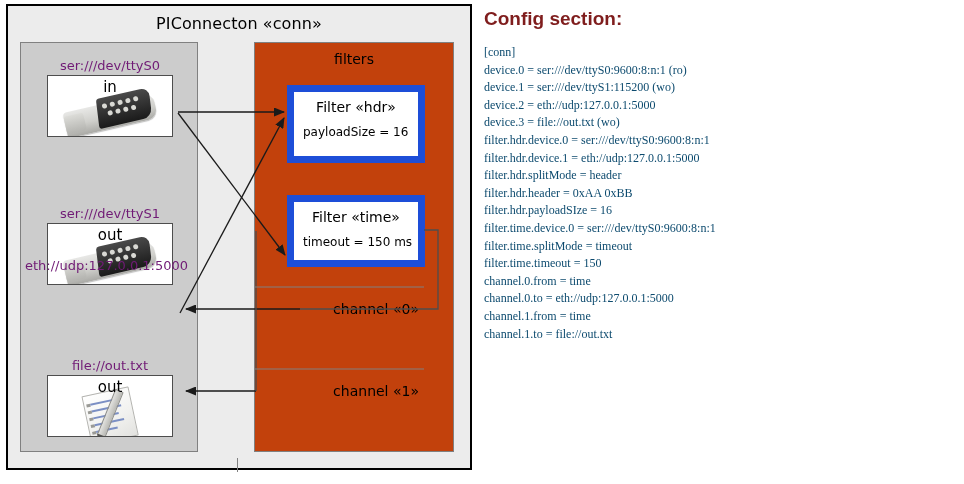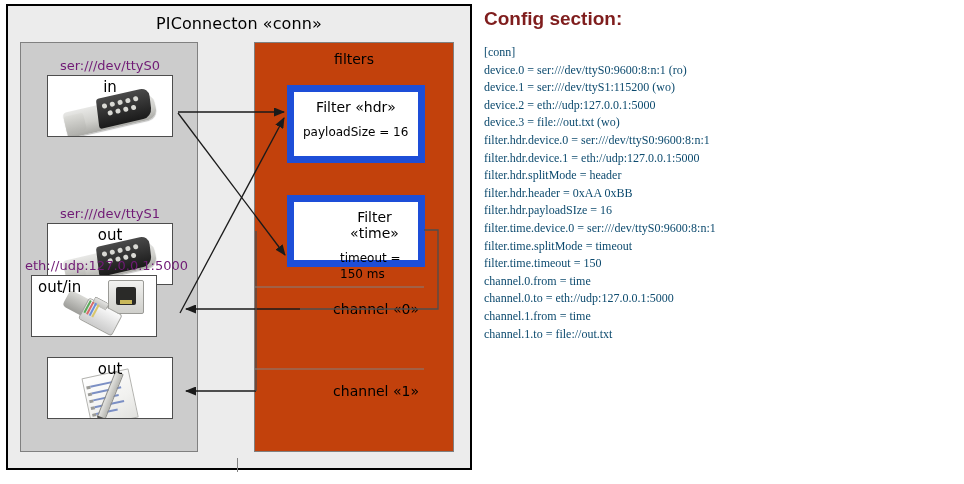--- a/index.html
+++ b/index.html
@@ -405,39 +405,24 @@
                 <i style="left:12px;top:8px"></i>
                 <i style="left:20px;top:8px"></i>
               <i style="left:28px;top:8px"></i>
             </div>
           </div>
         </div>
       </div>
 
       <div class="device" style="top:214px;left:4px;width:170px;">
         <div class="device-label left-align">eth://udp:127.0.0.1:5000</div>
-        <div class="device-box wide-label" style="margin:0 0 0 6px;">
-          <div class="dev-text">out/in</div>
-          <div class="icon-eth-jack">
-            <div class="port"></div>
-          </div>
-          <div class="icon-eth-plug">
-            <div class="cable"></div>
-            <div class="body"></div>
-            <div class="stripes">
-              <b style="left:0px;background:#5aa85a"></b>
-              <b style="left:3px;background:#d96a6a"></b>
-              <b style="left:6px;background:#6a8ed9"></b>
-              <b style="left:9px;background:#d9c66a"></b>
-            </div>
-          </div>
-        </div>
       </div>
 
       <div class="device" style="top:314px;">
+        <div class="device-label">file://out.txt</div>
         <div class="device-box">
           <div class="dev-text">out</div>
           <div class="icon-file">
             <div class="page">
               <i class="tick" style="top:8px"></i>
                 <i style="top:8px;width:28px"></i>
               <i class="tick" style="top:15px"></i>
                 <i style="top:15px;width:30px"></i>
               <i class="tick" style="top:22px"></i>
                 <i style="top:22px;width:26px"></i>
@@ -456,21 +441,21 @@
     <div class="filters-panel">
       <div class="filters-title">filters</div>
 
       <div class="filter-box" style="left:32px;top:42px;width:138px;height:78px;">
         <div class="filter-title">Filter «hdr»</div>
         <div class="filter-props">
           <div>payloadSize = 16</div>
         </div>
       </div>
 
-      <div class="filter-box" style="left:32px;top:152px;width:138px;height:72px;padding-left:37px;">
+      <div class="filter-box" style="left:32px;top:152px;width:138px;height:72px;">
         <div class="filter-title">Filter «time»</div>
         <div class="filter-props">
           <div>timeout = 150 ms</div>
         </div>
       </div>
 
       <div class="channel-label" style="left:0;top:258px;width:164px;">channel «0»</div>
 
       <div class="channel-label" style="left:0;top:340px;width:164px;">channel «1»</div>
     </div>

